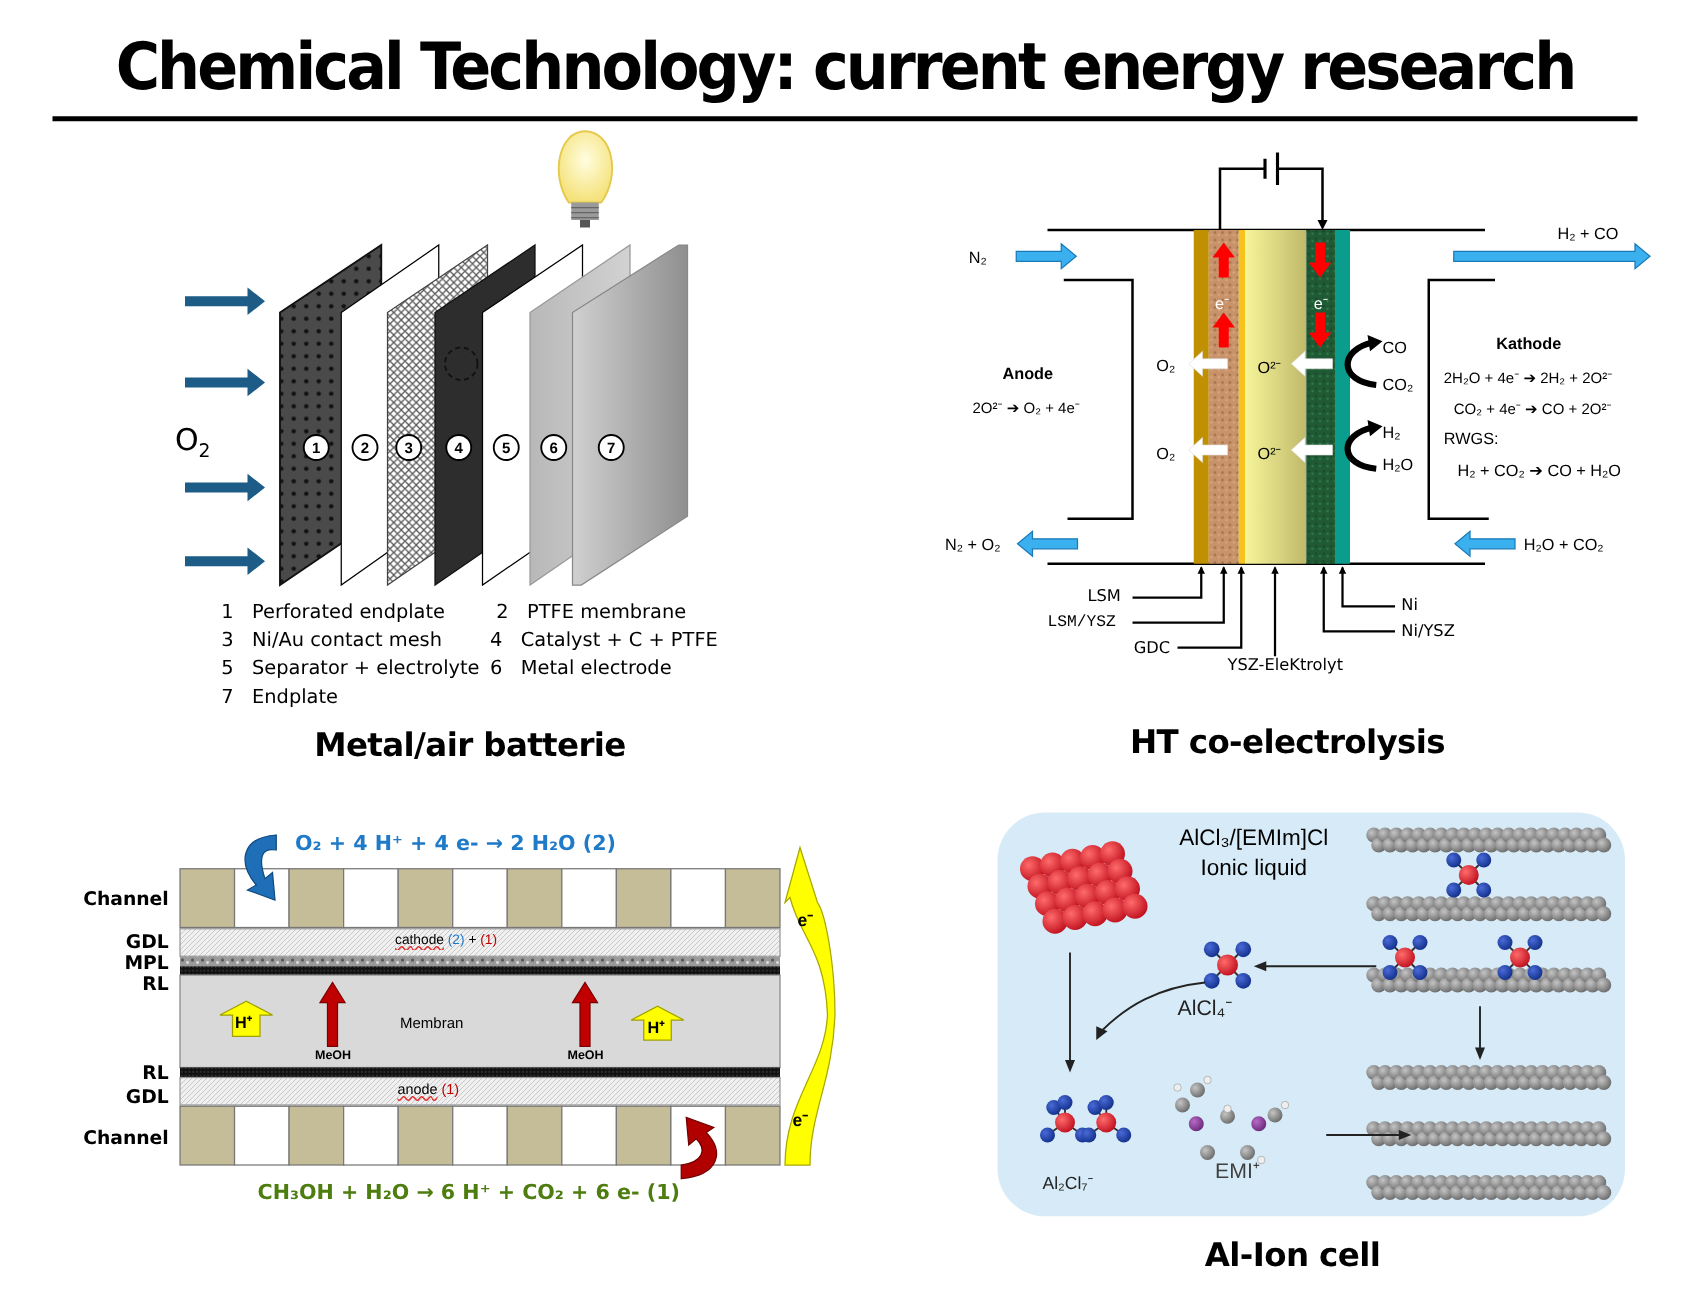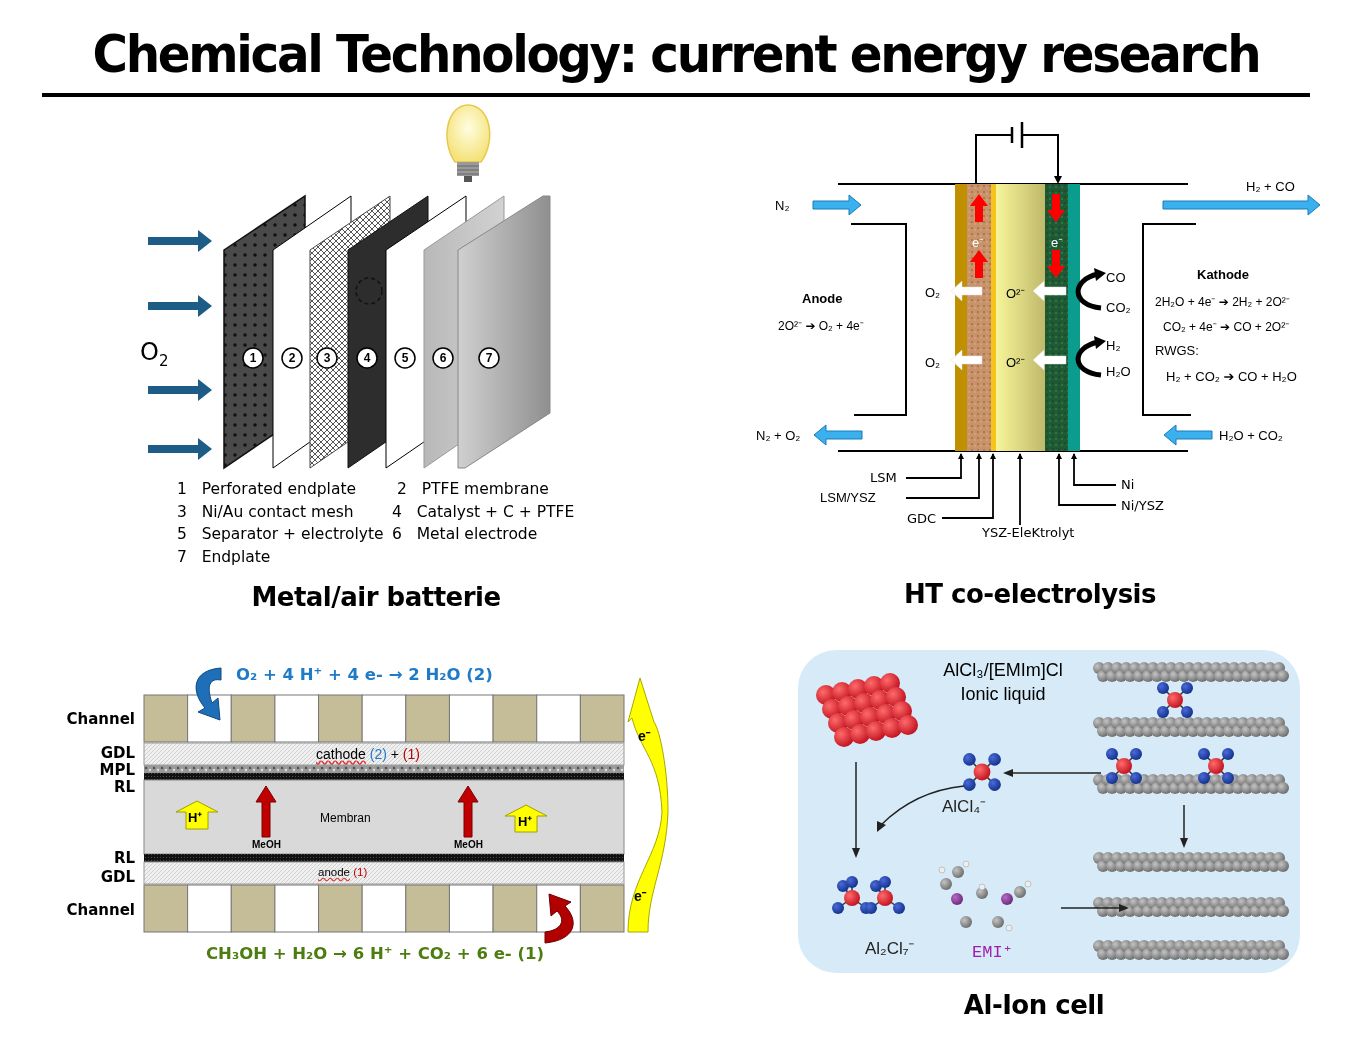--- a/index.html
+++ b/index.html
@@ -195,21 +195,21 @@
   <div class="abs lbl" style="left:375px;top:133px;color:#fff;">e⁻</div>
   <div class="abs lbl" style="left:249px;top:185px;">O₂</div>
   <div class="abs lbl" style="left:249px;top:255px;">O₂</div>
   <div class="abs lbl" style="left:330px;top:184px;">O²⁻</div>
   <div class="abs lbl" style="left:330px;top:253px;">O²⁻</div>
   <div class="abs lbl" style="left:430px;top:170px;">CO</div>
   <div class="abs lbl" style="left:430px;top:200px;">CO₂</div>
   <div class="abs lbl" style="left:430px;top:238px;">H₂</div>
   <div class="abs lbl" style="left:430px;top:264px;">H₂O</div>
   <div class="abs lbl" style="left:194px;top:370px;font-family:'DejaVu Sans',sans-serif;">LSM</div>
-  <div class="abs lbl" style="left:144px;top:390px;font-family:Liberation Sans, sans-serif;">LSM/YSZ</div>
+  <div class="abs lbl" style="left:162px;top:390px;font-family:Liberation Mono, monospace;">LSM/YSZ</div>
   <div class="abs lbl" style="left:231px;top:411px;font-family:'DejaVu Sans',sans-serif;">GDC</div>
   <div class="abs lbl" style="left:306px;top:425px;font-family:'DejaVu Sans',sans-serif;">YSZ-EleKtrolyt</div>
   <div class="abs lbl" style="left:445px;top:377px;font-family:'DejaVu Sans',sans-serif;">Ni</div>
   <div class="abs lbl" style="left:445px;top:398px;font-family:'DejaVu Sans',sans-serif;">Ni/YSZ</div>
   <div class="abs caption" style="left:130px;top:479px;width:448px;">HT co-electrolysis</div>
 </div>
 
 <div class="abs" style="left:0;top:640px;width:676px;height:403px;">
   <svg width="676" height="300" style="left:0;top:0;">
     <defs>
@@ -279,21 +279,21 @@
   </svg>
   <div class="abs" style="left:236px;top:25px;font-family:'DejaVu Sans',sans-serif;font-weight:bold;font-size:16.5px;color:#1f7ac8;white-space:nowrap;">O₂ + 4 H⁺ + 4 e- → 2 H₂O (2)</div>
   <div class="abs" style="left:206px;top:304px;font-family:'DejaVu Sans',sans-serif;font-weight:bold;font-size:16.5px;color:#4d7c0f;white-space:nowrap;">CH₃OH + H₂O → 6 H⁺ + CO₂ + 6 e- (1)</div>
   <div class="abs dm-lbl" style="left:55px;top:70px;">Channel</div>
   <div class="abs dm-lbl" style="left:55px;top:104px;">GDL</div>
   <div class="abs dm-lbl" style="left:55px;top:121px;">MPL</div>
   <div class="abs dm-lbl" style="left:55px;top:138px;">RL</div>
   <div class="abs dm-lbl" style="left:55px;top:209px;">RL</div>
   <div class="abs dm-lbl" style="left:55px;top:228px;">GDL</div>
   <div class="abs dm-lbl" style="left:55px;top:261px;">Channel</div>
-  <div class="abs" style="left:316px;top:106px;font-size:14px;white-space:nowrap;">
+  <div class="abs" style="left:316px;top:106px;font-size:11px;white-space:nowrap;">
     <span style="text-decoration:underline wavy #d33">cathode</span>
     <span style="color:#1f7ac8">(2)</span>
     <span>+</span>
     <span style="color:#c00000">(1)</span>
   </div>
   <div class="abs" style="left:320px;top:171px;font-size:12px;text-align:right;">Membran</div>
   <div class="abs" style="left:318px;top:226px;font-size:11.5px;white-space:nowrap;">
     <span style="text-decoration:underline wavy #d33">anode</span>
     <span style="color:#c00000">(1)</span>
   </div>
@@ -694,16 +694,16 @@
       <path d="M201 181 l0 11 l9 -7z"></path>
       <path d="M504 198 l4 10 l4 -10z"></path>
       <path d="M443 264 l10 4 l-10 4z"></path>
     </g>
   </svg>
   <div class="abs" style="left:252px;top:18px;color:#000000;font-size:18px;line-height:24px;text-align:center;width:150px;">
     <div>AlCl₃/[EMIm]Cl</div>
     <div>Ionic liquid</div>
   </div>
   <div class="abs" style="left:266px;top:154px;font-size:17px;color:#222;">AlCl₄⁻</div>
-  <div class="abs" style="left:158px;top:296px;font-size:17px;color:#222;margin-left:31px;">Al₂Cl₇⁻</div>
-  <div class="abs" style="left:296px;top:301px;font-size:17px;color:#a21caf;font-family:Liberation Mono, monospace;">EMI⁺</div>
+  <div class="abs" style="left:158px;top:296px;font-size:14px;color:#222;">Al₂Cl₇⁻</div>
+  <div class="abs" style="left:296px;top:284px;font-size:17px;color:#404040;">EMI⁺</div>
   <div class="abs caption" style="left:200px;top:350px;width:316px;">Al-Ion cell</div>
 </div>
 
 </body></html>

